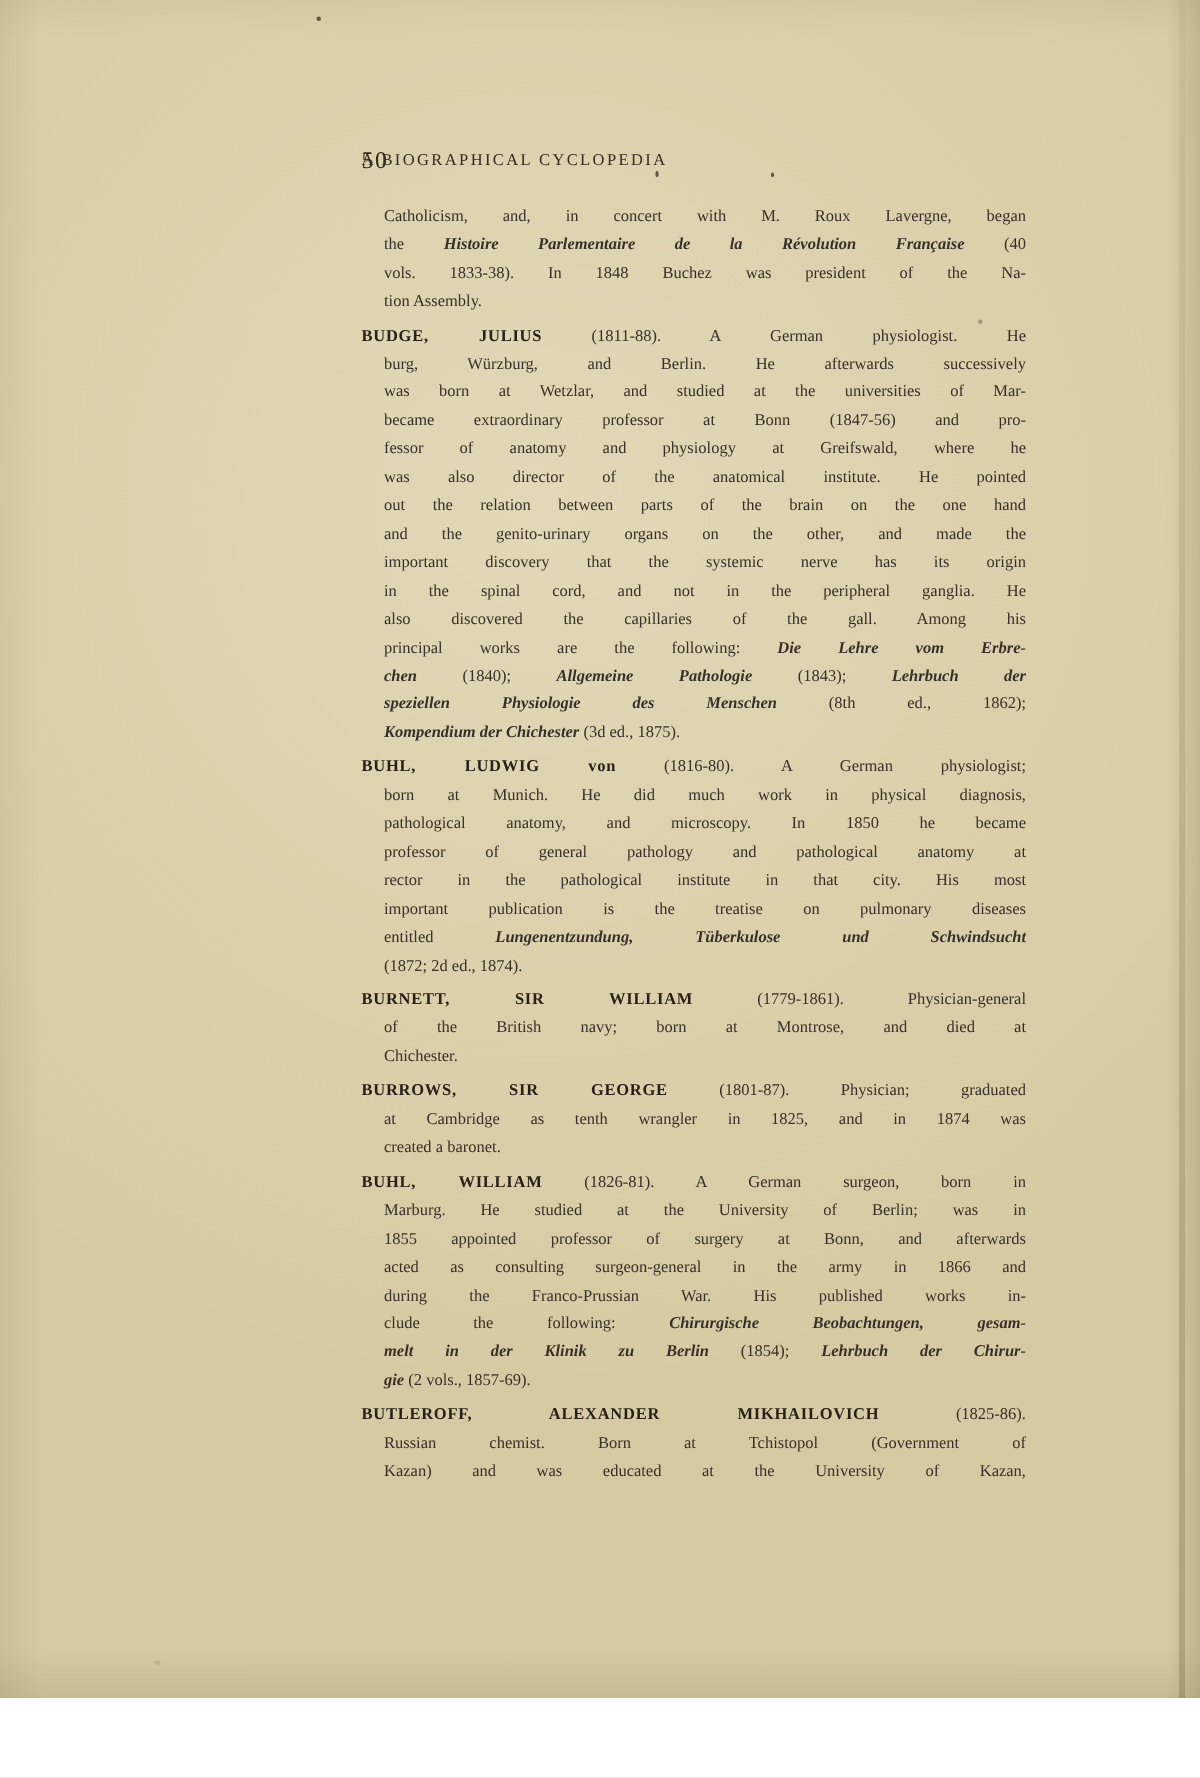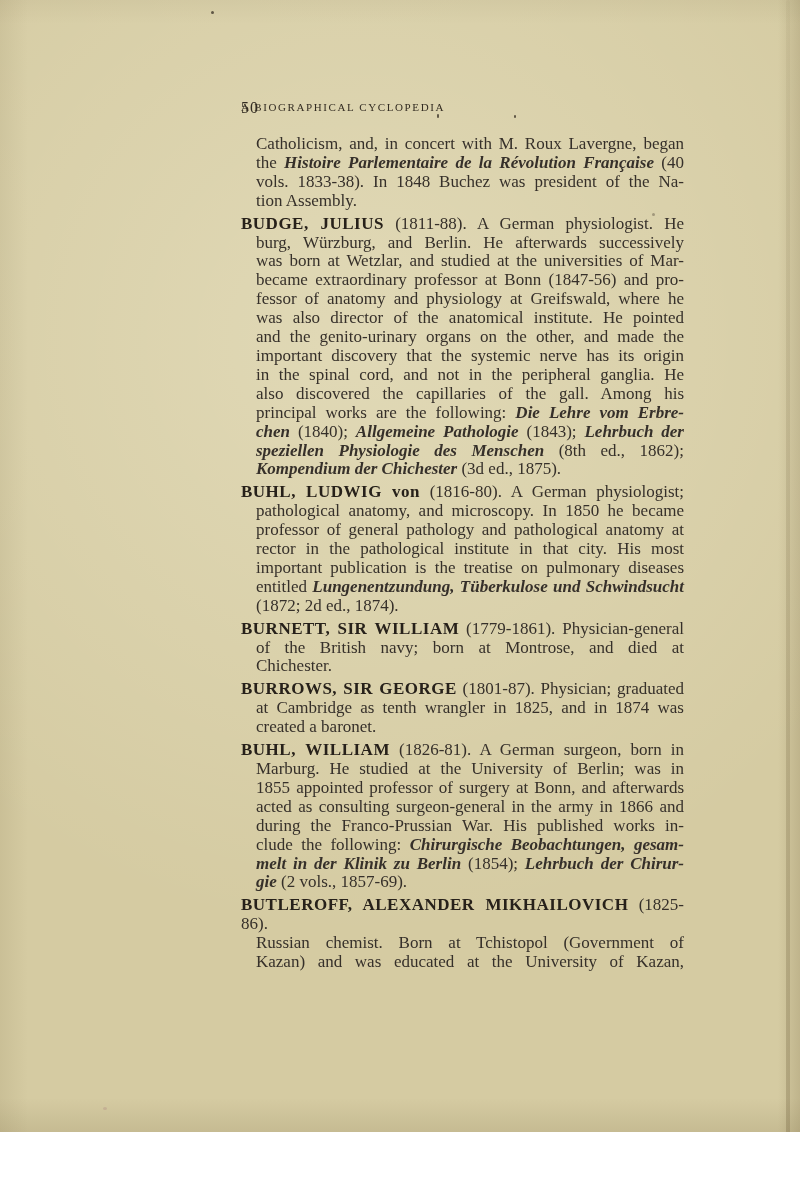--- a/index.html
+++ b/index.html
@@ -42,21 +42,21 @@
     font-size: 11px;
     letter-spacing: 1.6px;
     padding-top: 2px;
     color: #332c22;
     white-space: nowrap;
   }
   .text-block {
     position: absolute;
     left: 241px; top: 135px;
     width: 443px;
-    font-size: 17px;
+    font-size: 11px;
     line-height: 18.9px;
   }
   .entry { margin-top: 4px; }
   .entry:first-child { margin-top: 0; }
   .line {
     text-align: justify;
     text-align-last: justify;
   }
   .line.end { text-align-last: left; }
   .line.ind { margin-left: 15px; }
@@ -93,31 +93,33 @@
         <div class="line ind"><span class="seg-r">vols. 1833-38). In 1848 Buchez was president of the Na-</span></div>
         <div class="line ind end"><span class="seg-r">tion Assembly.</span></div>
       </div>
       <div class="entry">
         <div class="line"><span class="seg-b">BUDGE, JULIUS</span><span class="seg-r"> (1811-88). A German physiologist. He</span></div>
         <div class="line ind"><span class="seg-r">burg, Würzburg, and Berlin. He afterwards successively</span></div>
         <div class="line ind"><span class="seg-r">was born at Wetzlar, and studied at the universities of Mar-</span></div>
         <div class="line ind"><span class="seg-r">became extraordinary professor at Bonn (1847-56) and pro-</span></div>
         <div class="line ind"><span class="seg-r">fessor of anatomy and physiology at Greifswald, where he</span></div>
         <div class="line ind"><span class="seg-r">was also director of the anatomical institute. He pointed</span></div>
+        <div class="line ind"><span class="seg-r">out the relation between parts of the brain on the one hand</span></div>
         <div class="line ind"><span class="seg-r">and the genito-urinary organs on the other, and made the</span></div>
         <div class="line ind"><span class="seg-r">important discovery that the systemic nerve has its origin</span></div>
         <div class="line ind"><span class="seg-r">in the spinal cord, and not in the peripheral ganglia. He</span></div>
         <div class="line ind"><span class="seg-r">also discovered the capillaries of the gall. Among his</span></div>
         <div class="line ind"><span class="seg-r">principal works are the following: </span><span class="seg-i">Die Lehre vom Erbre-</span></div>
         <div class="line ind"><span class="seg-i">chen</span><span class="seg-r"> (1840); </span><span class="seg-i">Allgemeine Pathologie</span><span class="seg-r"> (1843); </span><span class="seg-i">Lehrbuch der</span></div>
         <div class="line ind"><span class="seg-i">speziellen Physiologie des Menschen</span><span class="seg-r"> (8th ed., 1862);</span></div>
         <div class="line ind end"><span class="seg-i">Kompendium der Chichester</span><span class="seg-r"> (3d ed., 1875).</span></div>
       </div>
       <div class="entry">
         <div class="line"><span class="seg-b">BUHL, LUDWIG von</span><span class="seg-r"> (1816-80). A German physiologist;</span></div>
+        <div class="line ind"><span class="seg-r">born at Munich. He did much work in physical diagnosis,</span></div>
         <div class="line ind"><span class="seg-r">pathological anatomy, and microscopy. In 1850 he became</span></div>
         <div class="line ind"><span class="seg-r">professor of general pathology and pathological anatomy at</span></div>
         <div class="line ind"><span class="seg-r">rector in the pathological institute in that city. His most</span></div>
         <div class="line ind"><span class="seg-r">important publication is the treatise on pulmonary diseases</span></div>
         <div class="line ind"><span class="seg-r">entitled </span><span class="seg-i">Lungenentzundung, Tüberkulose und Schwindsucht</span></div>
         <div class="line ind end"><span class="seg-r">(1872; 2d ed., 1874).</span></div>
       </div>
       <div class="entry">
         <div class="line"><span class="seg-b">BURNETT, SIR WILLIAM</span><span class="seg-r"> (1779-1861). Physician-general</span></div>
         <div class="line ind"><span class="seg-r">of the British navy; born at Montrose, and died at</span></div>

